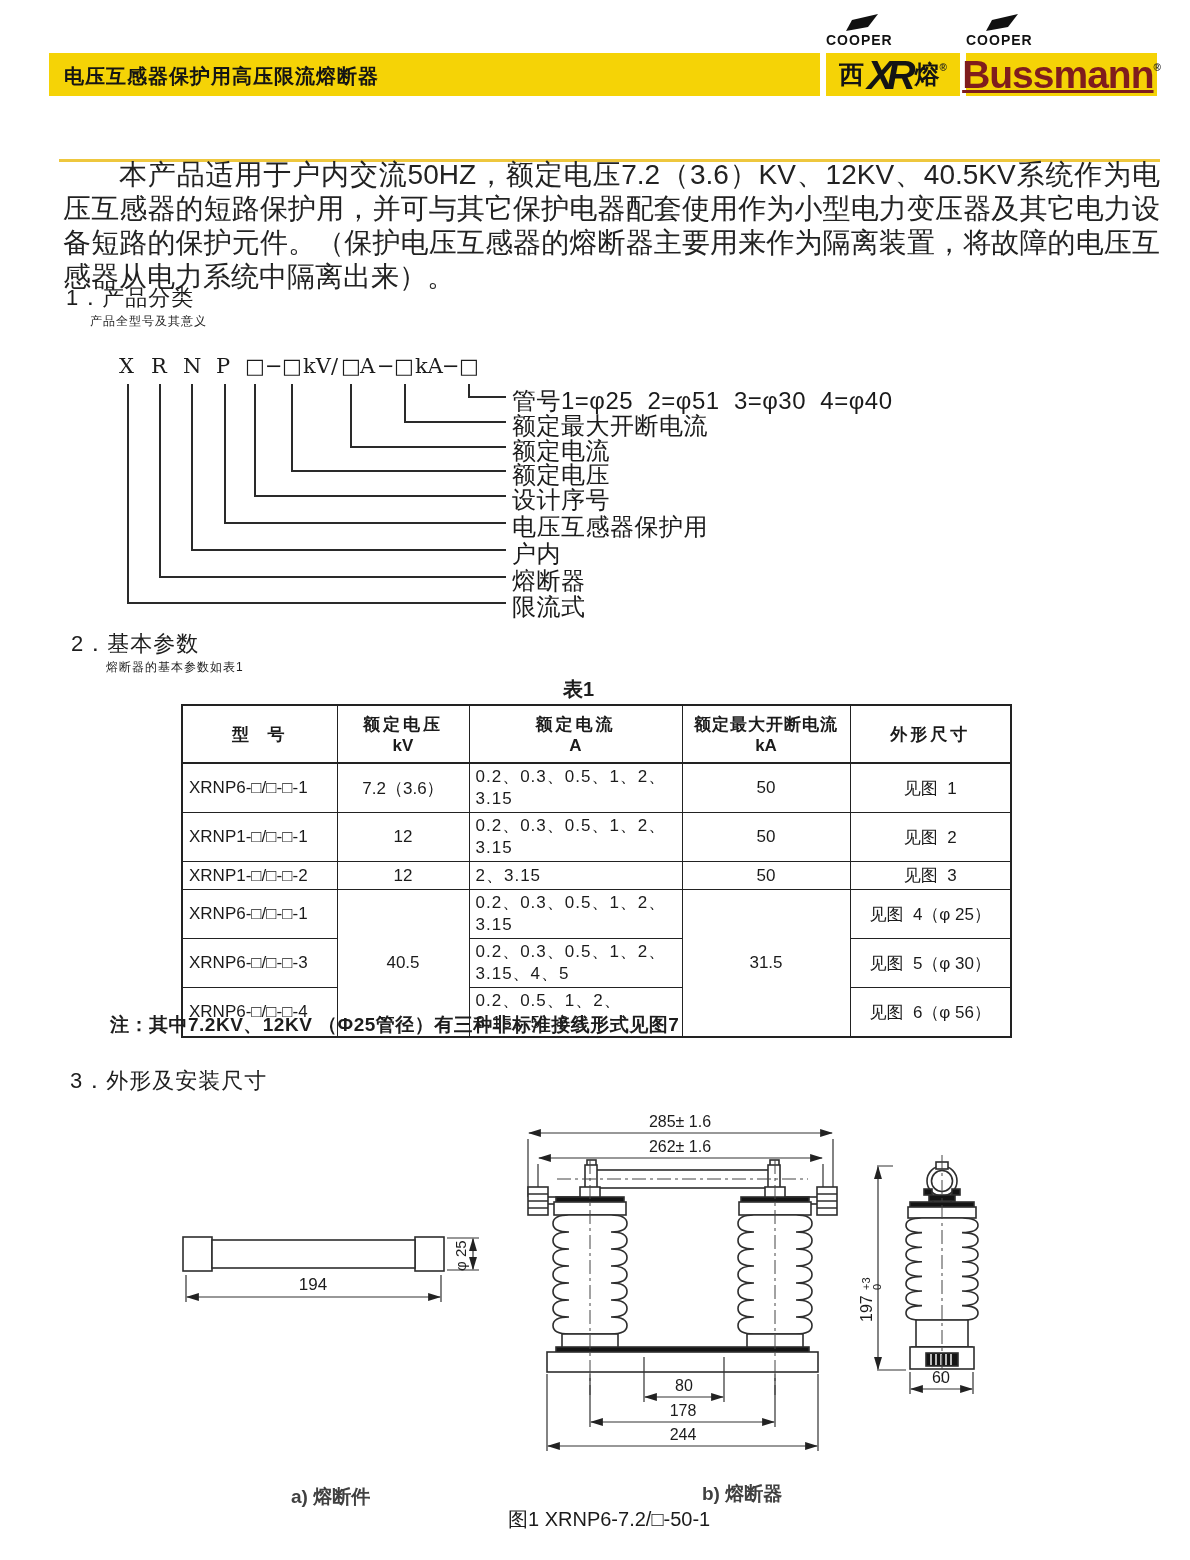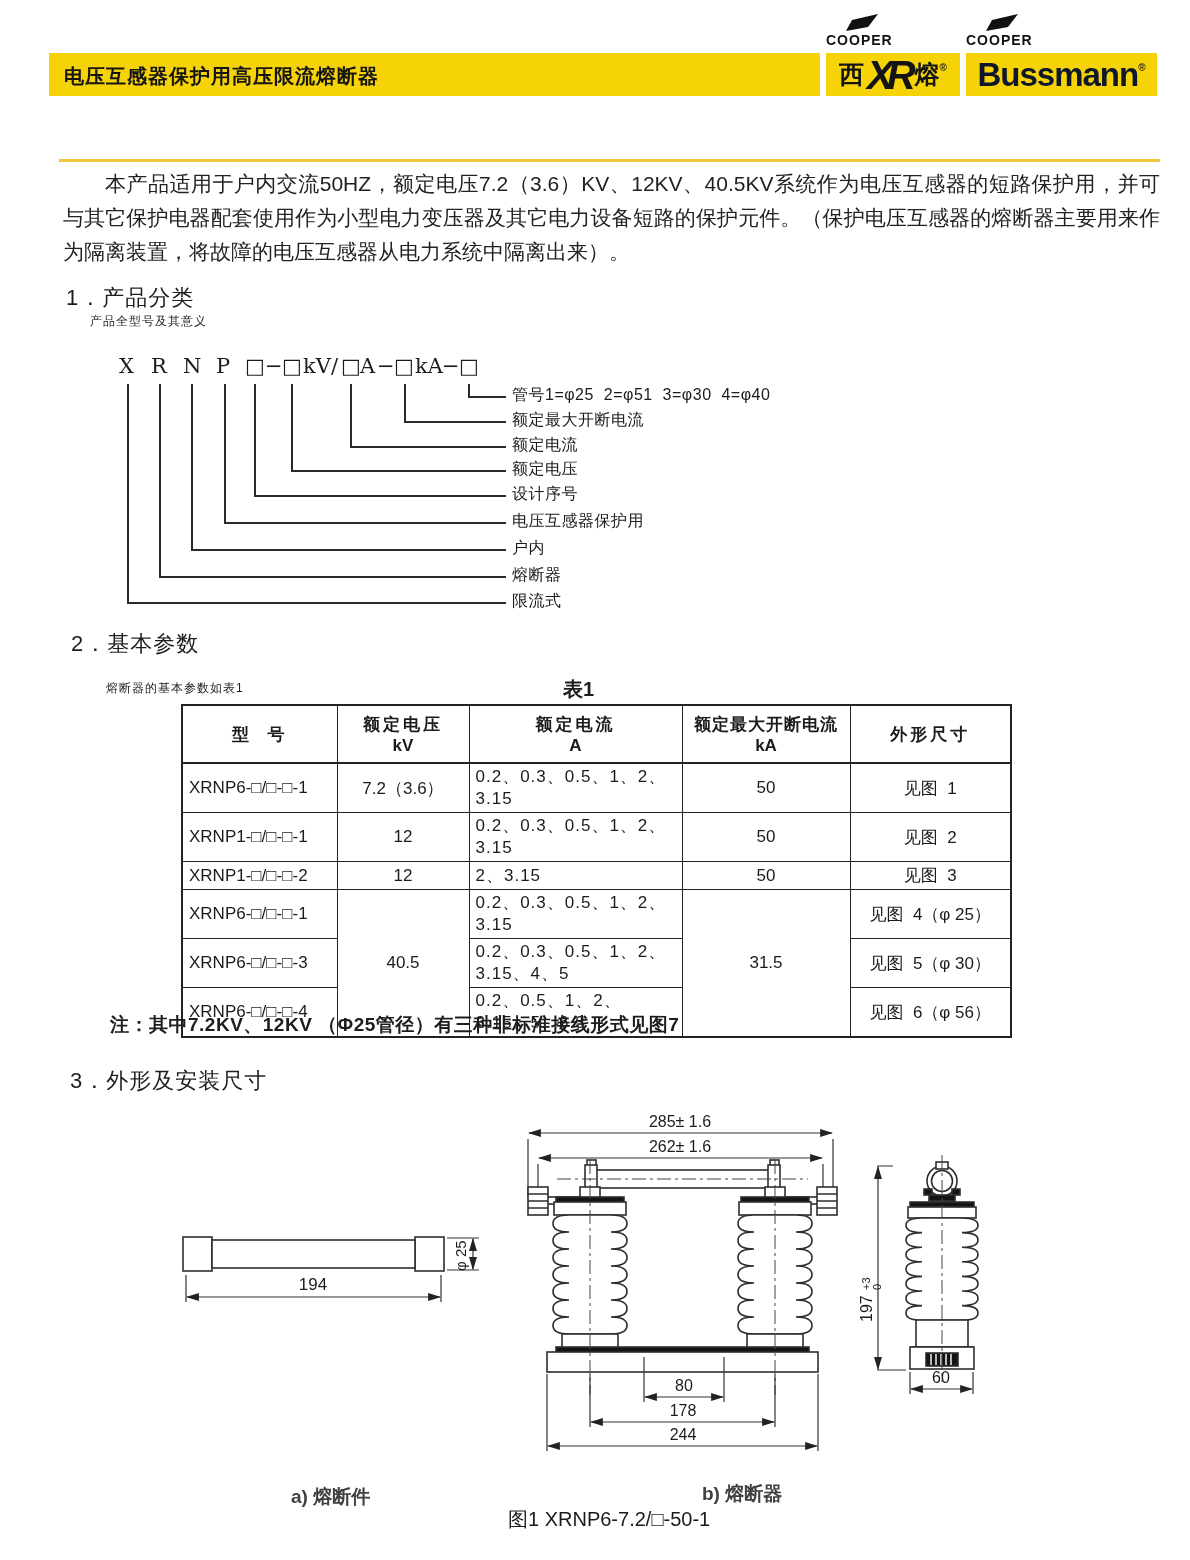--- a/index.html
+++ b/index.html
@@ -8,35 +8,35 @@
   
   .banner{position:absolute;left:49px;top:53px;width:1108px;height:43px;background:#f5d306;}
   .banner-title{position:absolute;left:15px;top:10px;font-size:20px;font-weight:bold;color:#141414;letter-spacing:1px;}
   .banner-gap{position:absolute;top:0;width:6px;height:43px;background:#fff;}
   .logo-box{position:absolute;top:0;height:43px;display:flex;align-items:center;justify-content:center;background:#f5d306;}
   .logo-xr{left:777px;width:134px;}
   .logo-buss{left:917px;width:191px;}
   .xr-xi,.xr-rong{font-size:25px;font-weight:bold;color:#141414;}
   .xr-mid{font-size:40px;font-weight:bold;font-style:italic;letter-spacing:-7px;margin:0 6px 0 3px;color:#141414;line-height:1;}
   .reg{font-size:10px;vertical-align:top;position:relative;top:-7px;font-weight:bold;}
-  .buss-text{font-size:33px;font-weight:bold;color:#0f172a;letter-spacing:-1px;}
+  .buss-text{font-size:39px;font-weight:bold;color:#7f1d1d;letter-spacing:-1px;text-decoration:underline;}
   .cooper-badge{position:absolute;width:90px;text-align:left;}
   .cooper-badge .flag{margin-left:14px;display:block;}
   .cooper-text{font-size:14px;font-weight:bold;letter-spacing:1px;color:#111;line-height:1;}
   .divider{position:absolute;left:59px;top:159px;width:1101px;height:3px;background:#eec73e;}
   
-  .intro{position:absolute;left:63px;top:167px;width:1097px;font-size:21px;line-height:34px;
+  .intro{position:absolute;left:63px;top:158px;width:1097px;font-size:28px;line-height:34px;
          text-align:justify;text-indent:2em;color:#222;}
   
   .h-sec{position:absolute;font-size:22px;color:#1d1d1d;letter-spacing:1px;}
   .h-sub{position:absolute;font-size:12px;color:#1d1d1d;letter-spacing:1px;}
   
   .mpart{position:absolute;top:354px;font-family:"DejaVu Serif",serif;font-size:21px;color:#1b1b1b;}
   .dline{position:absolute;background:#2a2a2a;}
-  .dlabel{position:absolute;left:512px;font-size:16px;color:#1b1b1b;white-space:pre;letter-spacing:0.5px;}
+  .dlabel{position:absolute;left:512px;font-size:24px;color:#1b1b1b;white-space:pre;letter-spacing:0.5px;}
   
   .tbl-title{position:absolute;left:563px;top:676px;font-size:20px;font-weight:bold;}
   table.params{position:absolute;left:181px;top:704px;border-collapse:collapse;table-layout:fixed;
                border:2px solid #222;}
   table.params th,table.params td{border:1px solid #222;padding:2px 6px;font-size:17px;color:#1b1b1b;vertical-align:middle;}
   table.params th{font-weight:bold;border-bottom:2px solid #222;}
   .th-name{letter-spacing:3px;white-space:pre;text-align:center;}
   .th-unit{font-weight:bold;}
   .th-unit:empty{display:none;}
   td.c-model{padding-left:10px;white-space:pre;}
@@ -130,21 +130,21 @@
   <div class="dlabel" style="top:410px;">额定最大开断电流</div>
   <div class="dlabel" style="top:435px;">额定电流</div>
   <div class="dlabel" style="top:459px;">额定电压</div>
   <div class="dlabel" style="top:484px;">设计序号</div>
   <div class="dlabel" style="top:511px;">电压互感器保护用</div>
   <div class="dlabel" style="top:538px;">户内</div>
   <div class="dlabel" style="top:565px;">熔断器</div>
   <div class="dlabel" style="top:591px;">限流式</div>
 
   <div class="h-sec" style="left:71px;top:629px;">2．基本参数</div>
-  <div class="h-sub" style="left:106px;top:659px;margin-top:21px;">熔断器的基本参数如表1</div>
+  <div class="h-sub" style="left:106px;top:659px;">熔断器的基本参数如表1</div>
   <div class="tbl-title">表1</div>
 
   <table class="params">
     <colgroup>
         <col style="width:155px">
         <col style="width:132px">
         <col style="width:213px">
         <col style="width:168px">
         <col style="width:161px">
       </colgroup>

